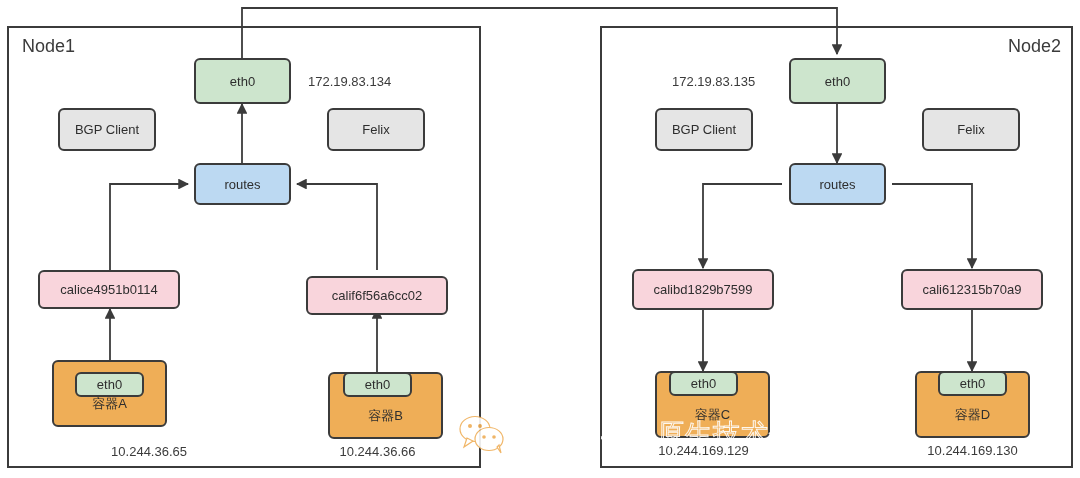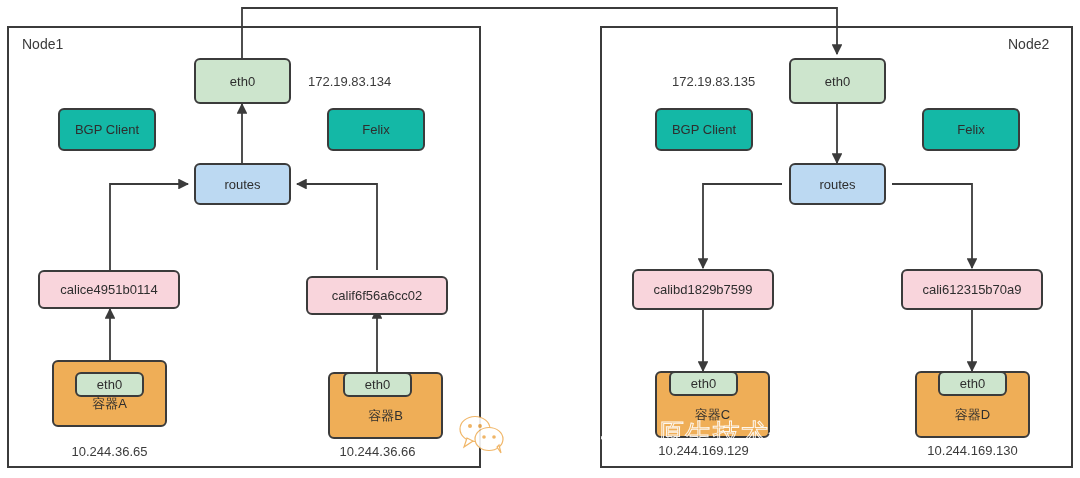--- a/index.html
+++ b/index.html
@@ -26,41 +26,41 @@
 
   
   .node-frame {
     position: absolute;
     border: 2px solid #3b3b3b;
     background: transparent;
     box-sizing: border-box;
   }
   .node-label {
     position: absolute;
-    font-size: 14px;
+    font-size: 18px;
     color: #3b3b3b;
     white-space: nowrap;
   }
 
   
   .box {
     position: absolute;
     box-sizing: border-box;
     border: 2px solid #3b3b3b;
     border-radius: 6px;
     display: flex;
     align-items: center;
     justify-content: center;
     font-size: 13px;
     color: #2e2e2e;
     white-space: nowrap;
     z-index: 3;
   }
   .box.eth     { background: #cde5cd; }
-  .box.yellow  { background: #14b8a6; }
+  .box.yellow  { background: #e5e5e5; }
   .box.blue    { background: #bcd9f2; }
   .box.pink    { background: #f9d5dc; }
 
   
   .pod {
     position: absolute;
     box-sizing: border-box;
     border: 2px solid #3b3b3b;
     border-radius: 6px;
     background: #efae57;
@@ -185,21 +185,21 @@
   <div class="box pink" style="left:306px; top:276px; width:142px; height:39px;">
     <span>calif6f56a6cc02</span>
   </div>
 
   <div class="pod" style="left:52px; top:360px; width:115px; height:67px;">
     <div class="pod-name">容器A</div>
   </div>
   <div class="pod-eth" style="left:75px; top:372px; width:69px; height:25px;">
     <span>eth0</span>
   </div>
-  <div class="annot center" style="left:32px; top:444px; width:155px;">10.244.36.65</div>
+  <div class="annot center" style="left:32px; top:444px; width:155px;text-align:right;">10.244.36.65</div>
 
   <div class="pod" style="left:328px; top:372px; width:115px; height:67px;">
     <div class="pod-name">容器B</div>
   </div>
   <div class="pod-eth" style="left:343px; top:372px; width:69px; height:25px;">
     <span>eth0</span>
   </div>
   <div class="annot center" style="left:300px; top:444px; width:155px;">10.244.36.66</div>
 
   <div class="node-frame" style="left:600px; top:26px; width:473px; height:442px;"></div>

